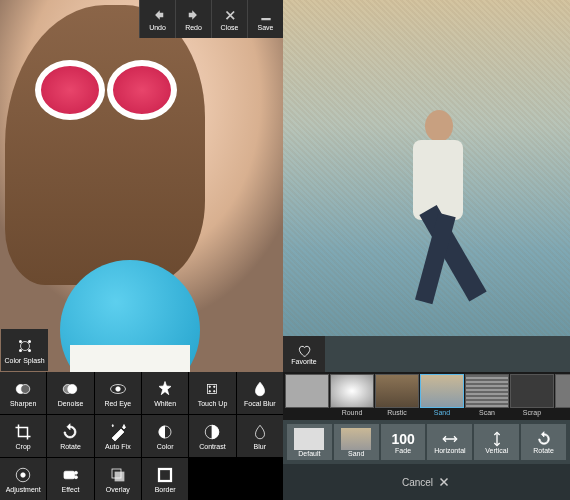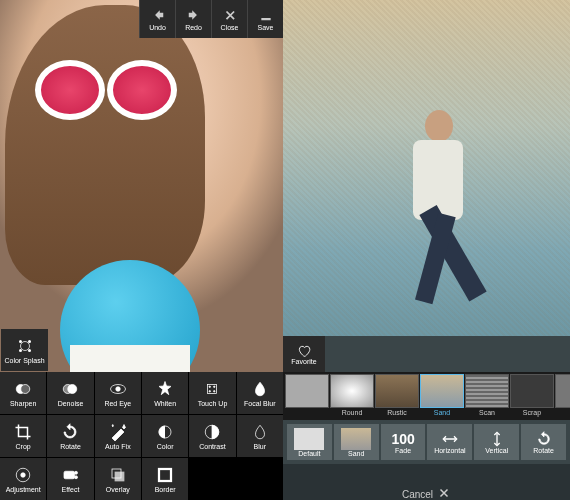--- a/index.html
+++ b/index.html
@@ -37,21 +37,21 @@
 .filter-thumb{flex:0 0 44px;display:flex;flex-direction:column;align-items:center;cursor:pointer}
 .thumb-img{width:44px;height:34px;background:#888;border:1px solid #555}
 .thumb-img.active{border:1px solid #5bb8e8}
 .thumb-lbl{font-size:7px;color:#ccc;margin-top:1px}
 .thumb-lbl.active{color:#5bb8e8}
 .controls-row{display:flex;gap:2px;height:44px;padding:4px;background:#3a4548}
 .ctrl{flex:1;background:#5a6568;display:flex;flex-direction:column;align-items:center;justify-content:center;color:#fff;font-size:7px;cursor:pointer}
 .ctrl-val{font-size:14px;font-weight:bold}
 .ctrl svg{width:16px;height:16px;fill:#fff;stroke:#fff}
 .action-row{display:flex;height:36px;background:#2a3235}
-.action{flex:1;display:flex;align-items:flex-end;justify-content:center;color:#ccc;font-size:10px;gap:4px;cursor:pointer}
+.action{flex:1;display:flex;align-items:center;justify-content:center;color:#ccc;font-size:10px;gap:4px;cursor:pointer}
 .action svg{width:14px;height:14px;fill:#ccc;stroke:#ccc}
 </style>
 </head>
 <body>
 
 <div class="left">
   <div class="photo-left">
     <div class="hair"></div>
     <div class="glasses">
         <div class="lens"></div>

